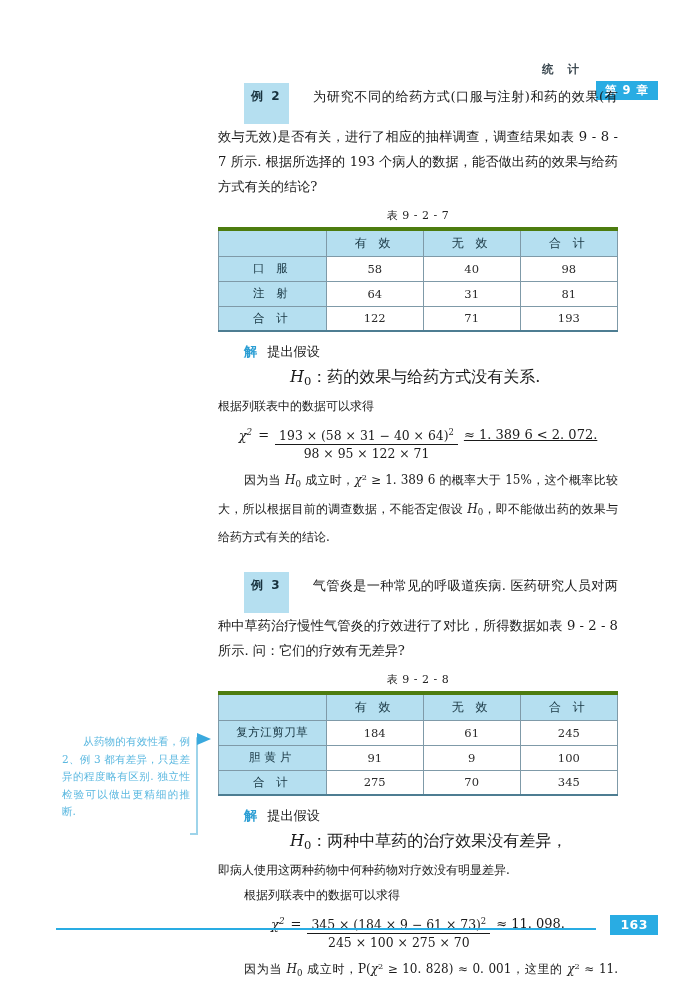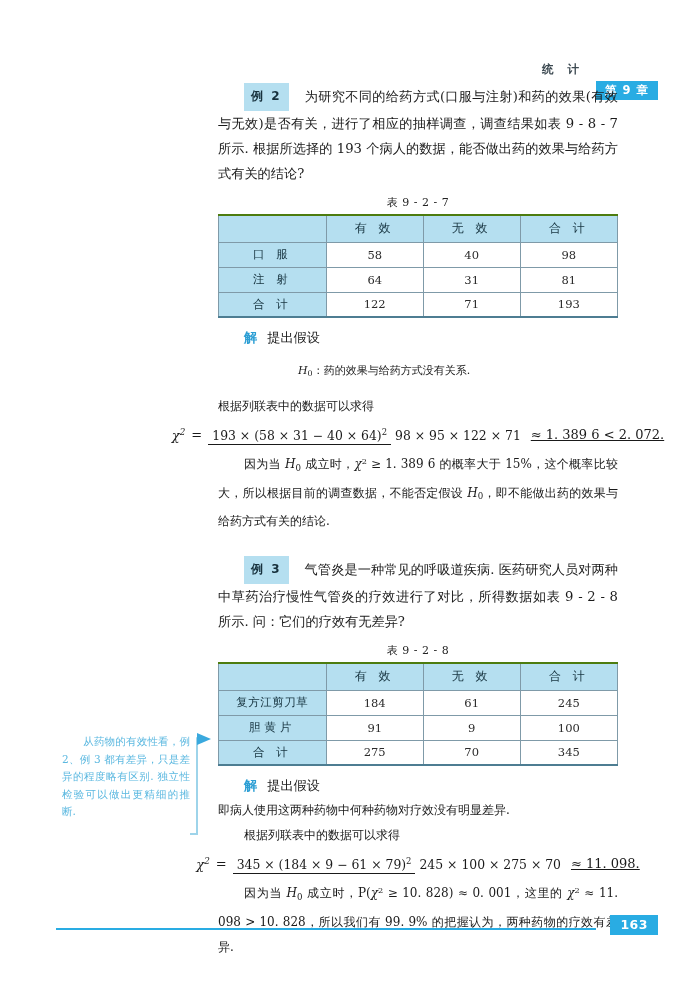--- a/index.html
+++ b/index.html
@@ -67,22 +67,22 @@
     text-align: justify;
     text-justify: inter-ideograph;
     margin: 0;
   }
   .ex-badge {
     display: inline-block;
     background: #b5dff0;
     color: #17313d;
     font-weight: bold;
     font-size: 12px;
-    padding: 1px 7px 2px 7px;
-    margin-right: 16px;
+    padding: 1px 7px 15px 7px;
+    margin-right: 24px;
     letter-spacing: 2px;
     vertical-align: 1px;
     font-family: "DejaVu Sans", "Liberation Sans", sans-serif;
   }
   .indent-2 { display: inline-block; width: 26px; }
 
   p.body-text {
     font-size: 12px;
     line-height: 25px;
     margin: 0;
@@ -122,58 +122,58 @@
   }
   table.stat thead th.corner { background: #b5dff0; }
   table.stat tbody th.rowhead {
     background: #b5dff0;
     letter-spacing: 4px;
     font-size: 11.5px;
     color: #16333f;
   }
   table.stat tbody th.rowhead.tight { letter-spacing: 0.5px; }
   table.stat tbody td { color: #2a2a2a; }
-  table.stat .topline { border-top: 2px solid #4d7c0f; }
+  table.stat .topline { border-top: 4px solid #4d7c0f; }
   table.stat .botline { border-bottom: 2px solid #4d7d92; }
 
   
   .sol-line {
     font-size: 13.2px;
     line-height: 25px;
     margin: 7px 0 0 0;
     text-indent: 26px;
   }
   .sol-mark {
     color: #2b9ed4;
     font-weight: bold;
     margin-right: 10px;
   }
   .hyp {
-    font-size: 11px;
+    font-size: 16px;
     line-height: 25px;
-    margin: 8px;
+    margin: 0;
     padding-left: 72px;
   }
   var, .it { font-style: italic; font-family: "DejaVu Serif","Liberation Serif",serif; }
   .sub { font-size: 0.72em; vertical-align: -0.28em; }
   .sup { font-size: 0.68em; vertical-align: 0.55em; }
 
   
   .eq {
     display: flex;
     align-items: flex-start;
     justify-content: center;
     gap: 6px;
     margin: 8px 0 4px 0;
     font-size: 13px;
   }
   .eq .lhs { font-style: italic; }
   .frac {
     display: inline-flex;
-    flex-direction: row;
+    flex-direction: column;
     text-align: center;
     vertical-align: middle;
   }
   .frac .num {
     padding: 0 4px 1px 4px;
     border-bottom: 1.2px solid #1a1a1a;
     font-size: 12.4px;
     white-space: nowrap;
   }
   .frac .den {
@@ -372,30 +372,33 @@
           <td class="botline">70</td>
           <td class="botline">345</td>
         </tr>
       </tbody>
     </table>
 
     <p class="sol-line">
       <span class="sol-mark">解</span><span>提出假设</span>
     </p>
 
+    <p class="hyp">
+      <var class="it">H</var><span class="sub">0</span><span>：两种中草药的治疗效果没有差异，</span>
+    </p>
 
     <p class="body-text">即病人使用这两种药物中何种药物对疗效没有明显差异.</p>
 
     <p class="body-text indent">根据列联表中的数据可以求得</p>
 
     <div class="eq">
       <span class="lhs"><var>χ</var><span class="sup">2</span></span>
       <span>=</span>
       <span class="frac">
-        <span class="num"><span>345 × (184 × 9 − 61 × 79)</span><span class="sup">2</span></span>
+        <span class="num"><span>345 × (184 × 9 − 61 × 73)</span><span class="sup">2</span></span>
         <span class="den">245 × 100 × 275 × 70</span>
       </span>
       <span class="tail">≈ 11. 098.</span>
     </div>
 
     <p class="body-text indent"><span>因为当 </span><var class="it">H</var><span class="sub">0</span><span> 成立时，P(</span><var class="it">χ</var><span class="sup">2</span><span> ≥ 10. 828) ≈ 0. 001，这里的 </span><var class="it">χ</var><span class="sup">2</span><span> ≈ 11. 098 &gt; 10. 828，所以我们有 99. 9% 的把握认为，两种药物的疗效有差异.</span></p>
 
   </div>
 
   <div class="note-rule"></div>

